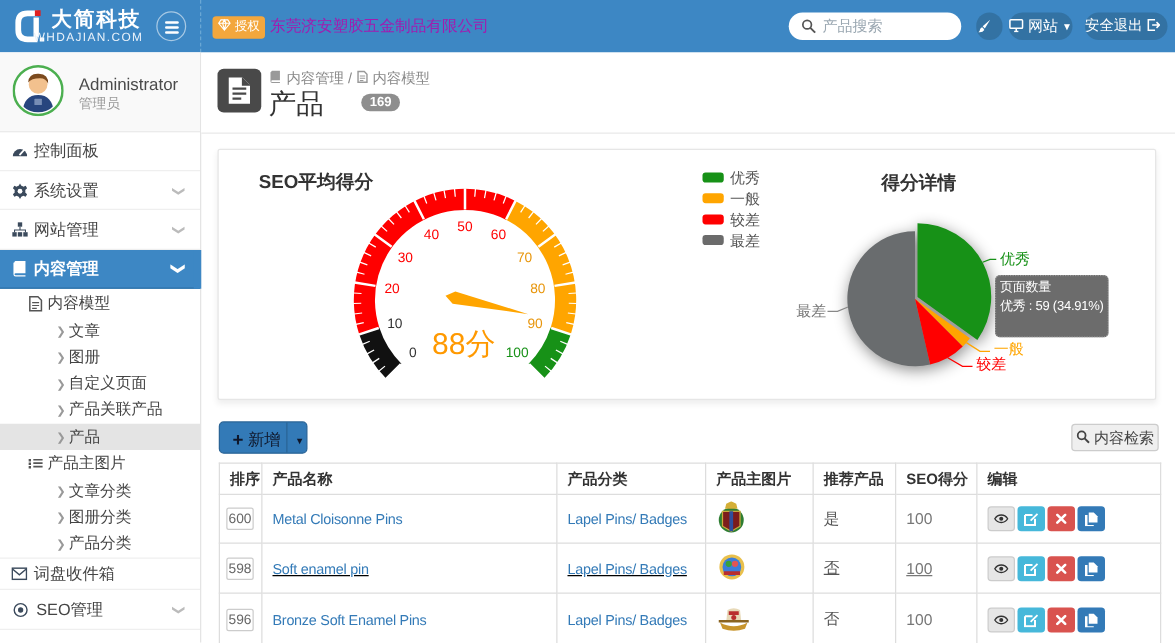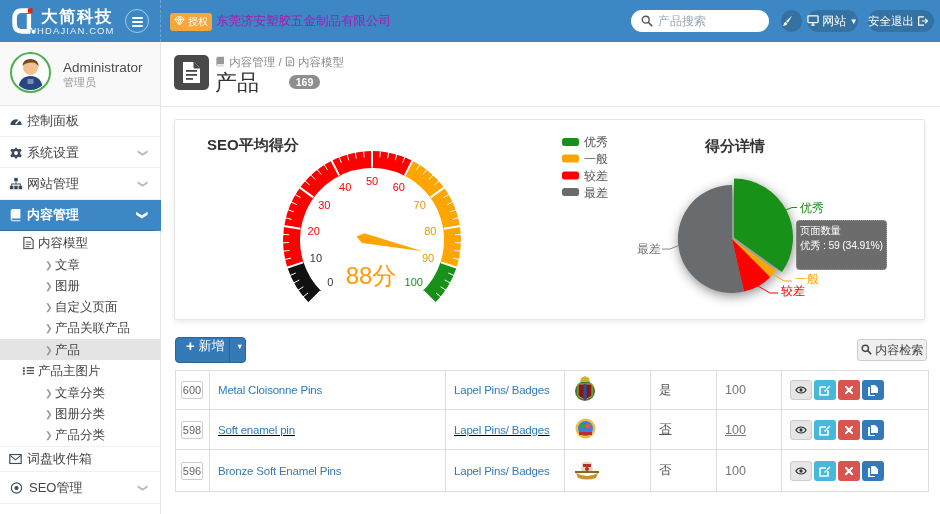--- a/index.html
+++ b/index.html
@@ -40,21 +40,21 @@
 #crumb{left:215px;top:55px;font-size:11.5px;color:#888;}
 #ptitle{left:215px;top:68px;font-size:22px;color:#333;}
 #pbadge{left:289px;top:75px;width:31px;height:14px;background:#8e8e8e;border-radius:7px;color:#fff;font-size:10.5px;line-height:14px;text-align:center;font-weight:bold;}
 
 #card{left:174px;top:119px;width:751px;height:201px;background:#fff;border:1px solid #e6e6e6;border-radius:2px;box-shadow:0 3px 5px rgba(0,0,0,0.07);}
 #gtitle{left:207px;top:136px;font-size:15px;font-weight:bold;color:#333;}
 #ptitle2{left:705px;top:137px;font-size:15px;font-weight:bold;color:#333;}
 #tooltip{left:796px;top:220px;height:50px;background:rgba(100,100,100,.95);border:1px dotted #9a9a9a;border-radius:4px;color:#fff;font-size:10.4px;letter-spacing:-0.2px;padding:2px 3px;line-height:15px;white-space:nowrap;}
 #bluetab{left:155px;top:200px;width:6px;height:31px;background:#3d87c4;}
 
-#btn-new{left:175px;top:337px;width:71px;height:26px;background:#337ab7;border:1px solid #2a6496;border-radius:4px;color:#ffffff;font-size:13px;line-height:16px;}
+#btn-new{left:175px;top:337px;width:71px;height:26px;background:#337ab7;border:1px solid #2a6496;border-radius:4px;color:#0f172a;font-size:13px;line-height:28px;}
 #btn-search2{left:857px;top:339px;width:70px;height:22px;background:#efefef;border:1px solid #ccc;border-radius:3px;color:#444;font-size:12px;line-height:20px;text-align:center;}
 
 table{position:absolute;left:175px;top:370px;width:753px;border-collapse:collapse;background:#fff;font-size:12.5px;table-layout:fixed;}
 th,td{border:1px solid #ddd;text-align:left;vertical-align:middle;}
 th{height:25px;padding:0 8px;font-size:12px;color:#333;white-space:nowrap;overflow:hidden;}
 td{height:39px;padding:0 8px;white-space:nowrap;overflow:hidden;}
 td.r2{height:40px;text-decoration:underline;}td.r3{height:42px;}
 a{color:#337ab7;text-decoration:none;font-size:11.5px;letter-spacing:-0.2px;}
 .sortbox{display:inline-block;width:22px;height:18px;border:1px solid #ccc;border-radius:2px;text-align:center;line-height:16px;font-size:11px;color:#666;background:#fff;}
 .ebtn{display:inline-block;width:22px;height:20px;border-radius:3px;margin-right:2px;text-align:center;vertical-align:middle;position:relative;}
@@ -309,20 +309,29 @@
 <colgroup>
       <col style="width:34px">
       <col style="width:236px">
       <col style="width:119px">
       <col style="width:86px">
       <col style="width:66px">
       <col style="width:65px">
       <col style="width:147px">
     </colgroup>
 <tbody>
+      <tr>
+        <th>排序</th>
+        <th>产品名称</th>
+        <th>产品分类</th>
+        <th>产品主图片</th>
+        <th>推荐产品</th>
+        <th>SEO得分</th>
+        <th>编辑</th>
+      </tr>
 <tr>
  <td style="padding:0 5px"><span class="sortbox">600</span></td>
  <td><a>Metal Cloisonne Pins</a></td>
  <td><a>Lapel Pins/ Badges</a></td>
  <td><svg width="24" height="26" viewBox="0 0 24 26">
             <ellipse cx="12" cy="15" rx="10" ry="10" fill="#2e7d32"></ellipse>
             <path d="M5 8 H19 V20 L12 24 L5 20 Z" fill="#7c1c1c" stroke="#caa93c" stroke-width="1"></path>
             <rect x="10.5" y="8" width="3" height="16" fill="#2f4f9e"></rect>
             <path d="M8 2 L12 0 L16 2 L17 6 H7 Z" fill="#d4af37"></path>
           </svg></td>

